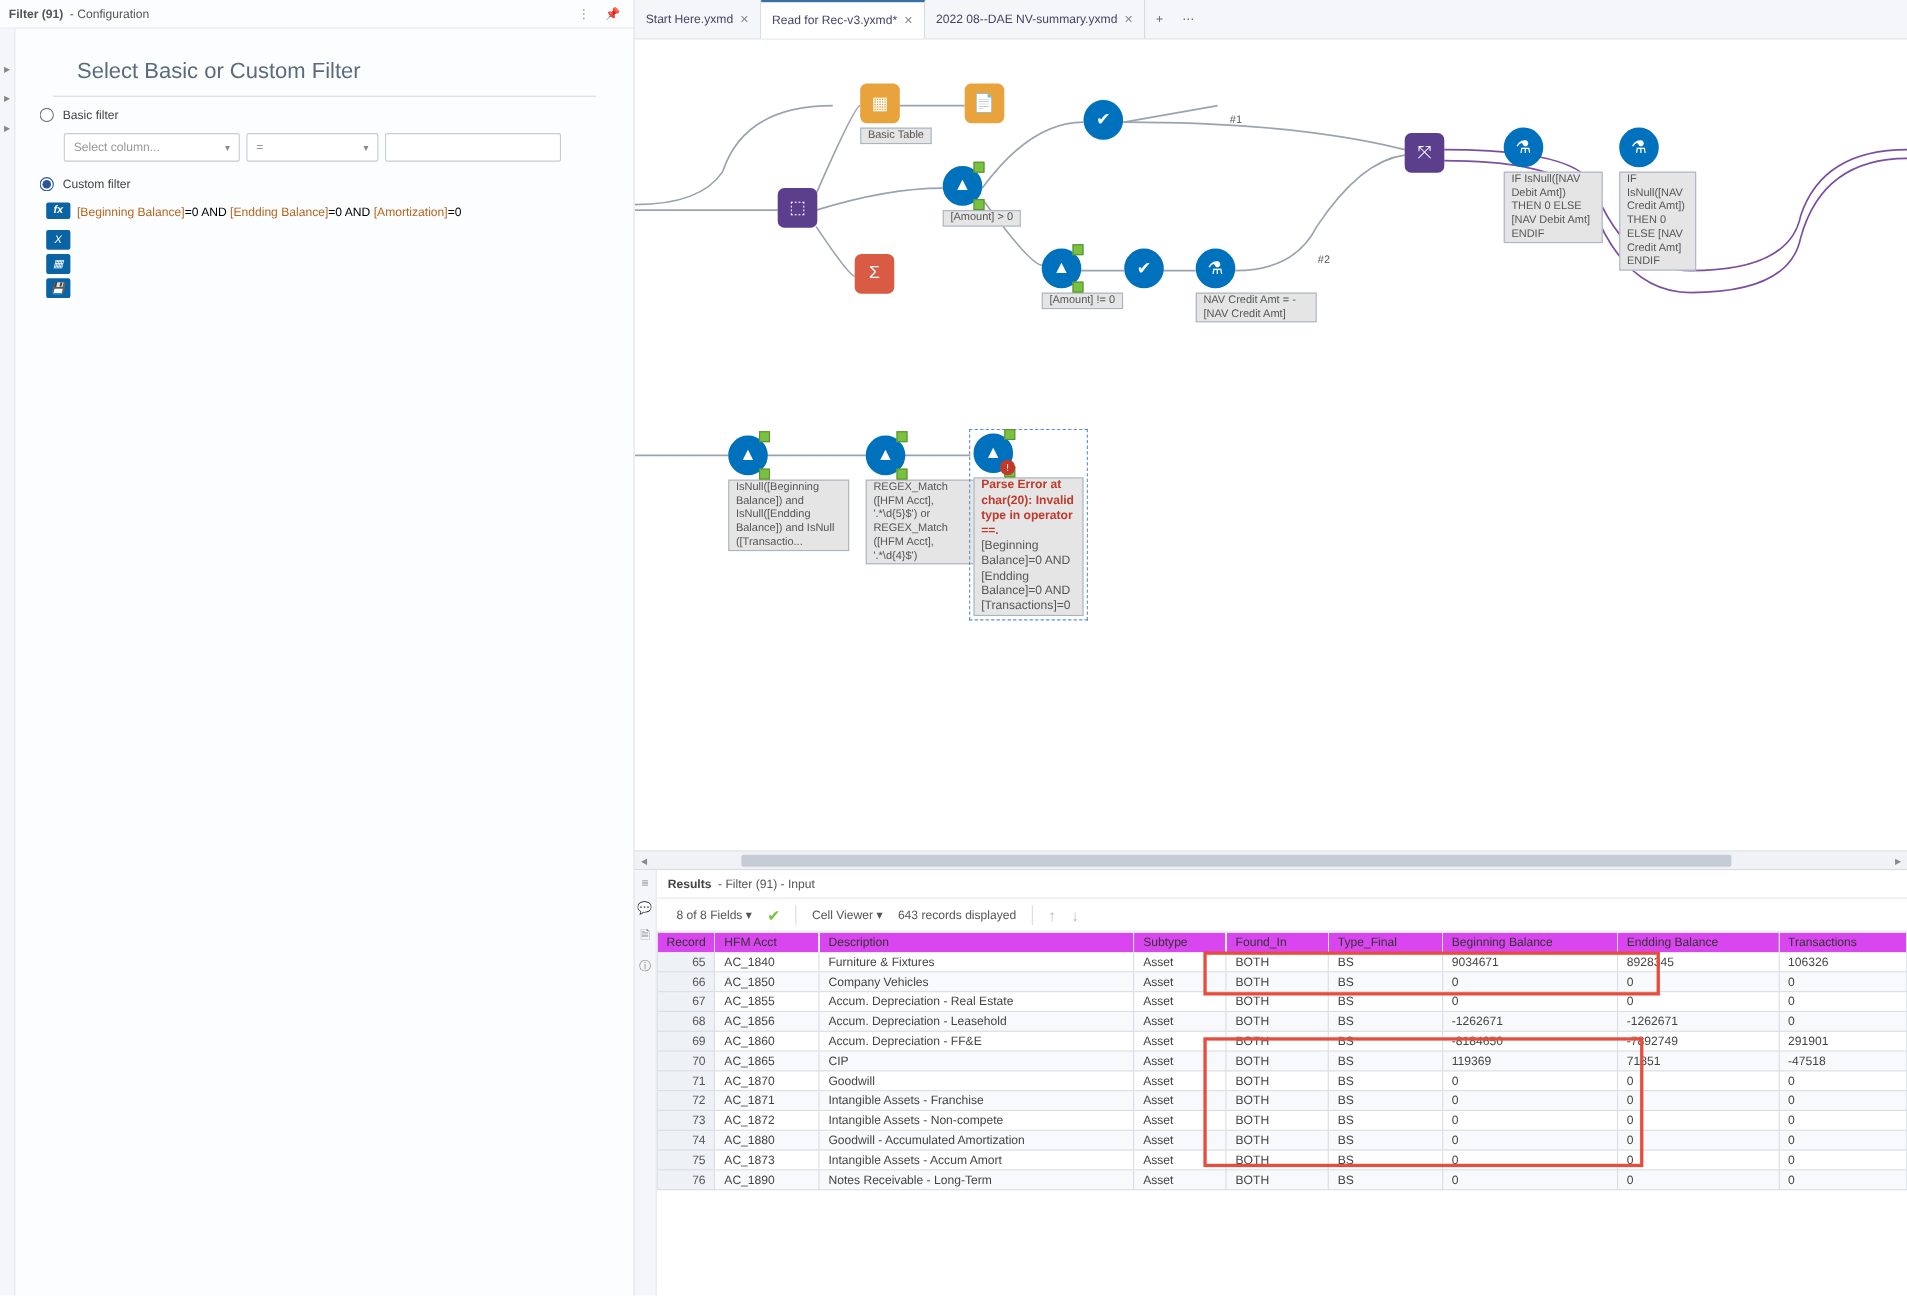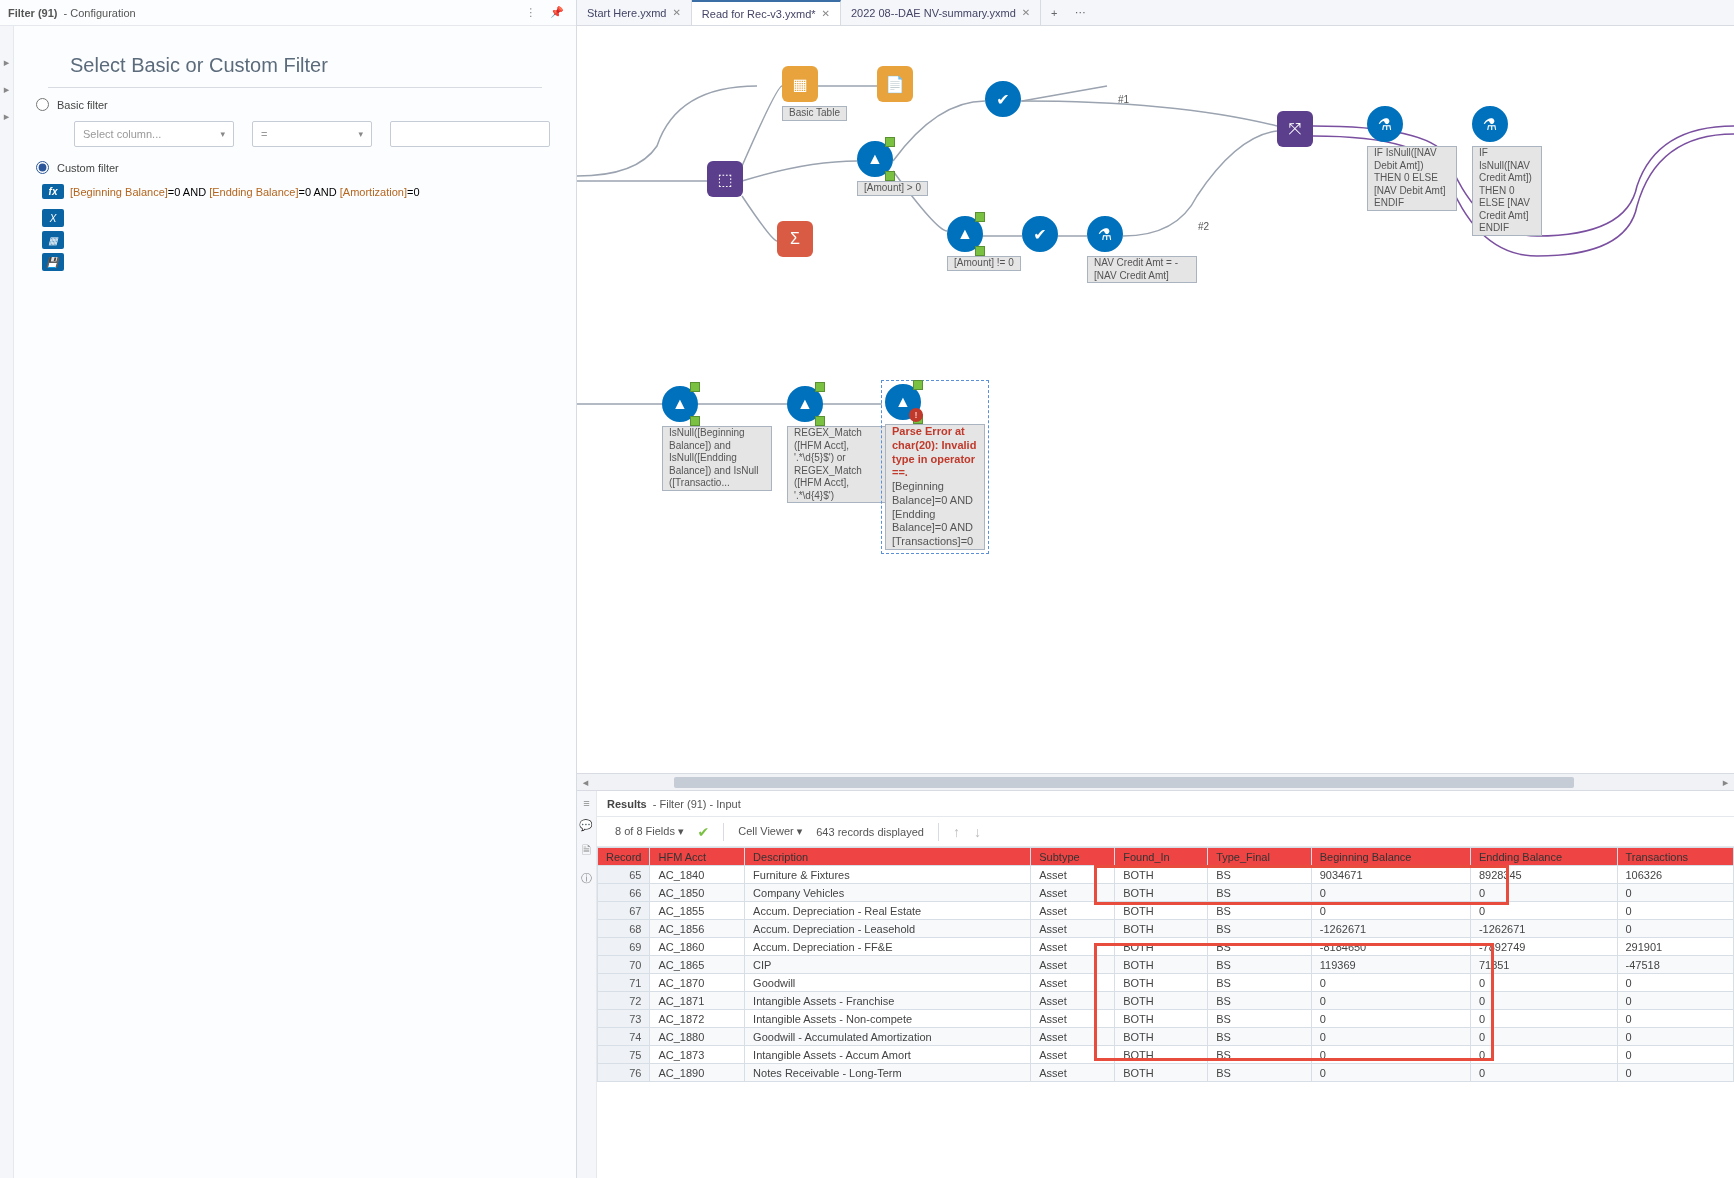--- a/index.html
+++ b/index.html
@@ -1,35 +1,35 @@
 <!DOCTYPE html>
 <html><head>
 <meta charset="utf-8">
 <style>
 *{margin:0;padding:0;box-sizing:border-box;font-family:"Segoe UI",Tahoma,sans-serif;font-size:11px}
 body{background:#fff;overflow:hidden}
 .app{display:flex;flex-direction:column;width:1734px;height:1178px}
-.tabs-bar{height:26px;background:#f4f6f9;border-bottom:1px solid #d8dce2;display:flex;align-items:stretch;padding-left:577px}
+.tabs-bar{height:36px;background:#f4f6f9;border-bottom:1px solid #d8dce2;display:flex;align-items:stretch;padding-left:577px}
 .tab{display:flex;align-items:center;padding:0 10px;border-right:1px solid #d8dce2;color:#446;cursor:pointer;gap:6px}
 .tab.active{background:#fff;border-top:2px solid #3a6ea5}
 .tab .x{color:#888;font-size:10px}
 .tab-plus,.tab-more{width:26px;display:flex;align-items:center;justify-content:center;color:#666}
 .main{flex:1;display:flex;min-height:0}
 .config-panel{width:577px;border-right:1px solid #d8dce2;background:#fcfdfe;display:flex;flex-direction:column}
 .config-header{height:26px;display:flex;align-items:center;padding:0 8px;color:#555;gap:6px;border-bottom:1px solid #e5e8ec}
 .config-header .sp{flex:1}
 .config-header .ico{color:#888;cursor:pointer;padding:0 4px}
 .panel-title{font-size:20px;color:#5b6b7b;padding:14px 22px 10px;border-bottom:1px solid #d8dce2;margin:0 12px}
 .left-rail{width:14px;background:#f4f6f9;border-right:1px solid #e5e8ec;display:flex;flex-direction:column;align-items:center;padding-top:30px;gap:14px;color:#888}
 .left-rail span{cursor:pointer}
 .config-body{display:flex;flex:1}
 .config-inner{flex:1;padding:14px 22px}
 .radio-row{display:flex;align-items:center;gap:8px;margin:10px 0;color:#444}
 .radio-row input{accent-color:#2b579a}
-.filter-controls{display:flex;gap:18px;margin:8px 0 14px 38px}
+.filter-controls{display:flex;gap:6px;margin:8px 0 14px 22px}
 .sel{border:1px solid #c5ccd6;background:#fff;height:26px;display:flex;align-items:center;padding:0 8px;color:#999;border-radius:2px;justify-content:space-between}
 .sel .chev{color:#888;font-size:9px}
 .sel1{width:160px}.sel2{width:120px}.sel3{width:160px}
 .expr-row{display:flex;align-items:center;gap:6px;margin:6px 0 10px 6px}
 .fx-badge{width:22px;height:15px;background:#0a64a4;color:#fff;font-style:italic;display:flex;align-items:center;justify-content:center;border-radius:2px;font-size:10px;font-weight:bold}
 .expr{font-family:Consolas,monospace;font-size:12px}
 .expr .field{color:#b5651d}
 .icon-col{display:flex;flex-direction:column;gap:4px;margin-left:6px}
 .icon-sq{width:22px;height:18px;background:#0a64a4;border-radius:2px;display:flex;align-items:center;justify-content:center;color:#fff;font-size:10px;font-style:italic}
 .canvas-wrap{flex:1;display:flex;flex-direction:column;min-width:0}
@@ -51,21 +51,21 @@
 .res-main{flex:1;display:flex;flex-direction:column;min-width:0}
 .res-hdr{height:26px;display:flex;align-items:center;padding:0 10px;color:#555;gap:6px;border-bottom:1px solid #e5e8ec}
 .res-hdr b{color:#444}
 .res-toolbar{height:30px;display:flex;align-items:center;padding:0 18px;gap:14px;color:#555;border-bottom:1px solid #e5e8ec}
 .res-toolbar .sep{width:1px;height:18px;background:#d8dce2}
 .res-toolbar .chk{color:#7ac142;font-size:14px}
 .res-toolbar .nav{color:#bbb;font-size:14px}
 .grid{flex:1;overflow:auto}
 table{border-collapse:collapse;width:100%}
 th,td{border:1px solid #d8dee6;padding:2px 8px;text-align:left;font-size:11px;color:#444;height:18px;white-space:nowrap}
-th{background:#ef4444;font-weight:normal;color:#333;position:sticky;top:0}
+th{background:#d946ef;font-weight:normal;color:#333;position:sticky;top:0}
 td.rec{text-align:right;background:#eef1f5;color:#555;width:50px}
 tr:nth-child(even) td:not(.rec){background:#f7f9fb}
 .hl-red{position:absolute;border:3px solid #e74c3c;pointer-events:none;z-index:5}
 .anno{position:absolute;font-size:10px;color:#555}
 </style>
 </head>
 <body>
 
 <div class="app">
   <div class="main">

